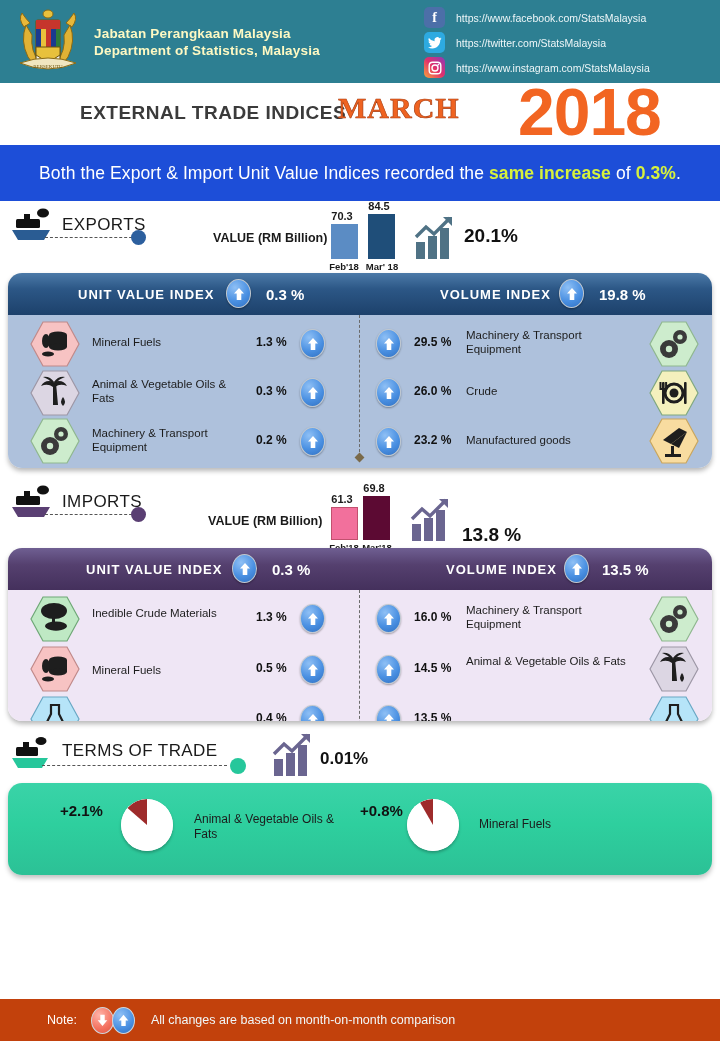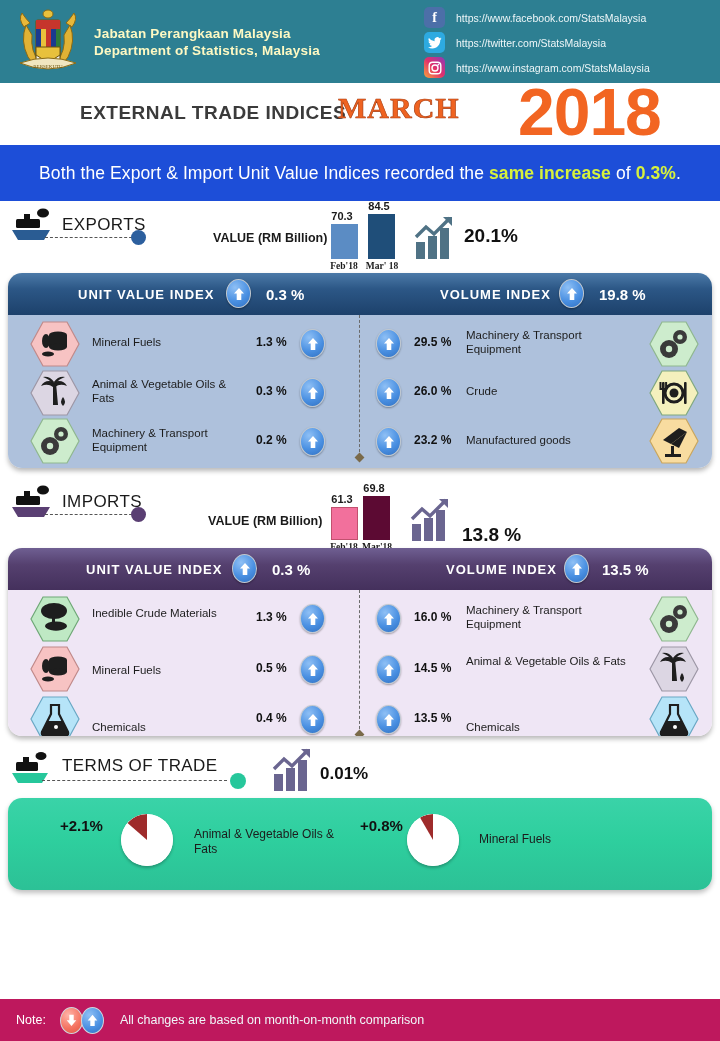--- a/index.html
+++ b/index.html
@@ -53,34 +53,34 @@
   .sechead .lbl { position: absolute; left: 62px; top: 8px; font-size: 17px; color: #1a1a1a;
                   letter-spacing: .4px; }
   .dashline { position: absolute; height: 0; border-top: 1px dashed #555; }
   .enddot { position: absolute; width: 15px; height: 15px; border-radius: 50%; }
 
   
   .valblock { position: absolute; }
   .vlabel { position: absolute; font-weight: bold; font-size: 12.5px; color: #1a1a1a; white-space: nowrap; }
   .bar { position: absolute; bottom: 0; }
   .barval { position: absolute; font-weight: bold; font-size: 11px; color: #1a1a1a; text-align: center; }
-  .barcap { position: absolute; font-weight: bold; font-size: 9.5px; color: #1a1a1a; text-align: center; white-space: nowrap; font-family: Liberation Serif, serif; }
+  .barcap { position: absolute; font-weight: bold; font-size: 9.5px; color: #1a1a1a; text-align: center; white-space: nowrap; }
   .growth { position: absolute; font-weight: bold; font-size: 19px; color: #111; white-space: nowrap; }
 
   
   .panel { position: relative; margin: 16px 8px; border-radius: 14px; overflow: hidden;
            box-shadow: 0 3px 5px rgba(0,0,0,.28); }
   .panel-head { height: 42px; display: flex; align-items: center; position: relative; }
   .panel-head.exp { background: linear-gradient(180deg,#4c7aa8 0%,#2c5786 38%,#1d416b 100%); }
   .panel-head.imp { background: linear-gradient(180deg,#6f5f92 0%,#55406f 40%,#44305c 100%); }
   .ph-label { position: absolute; font-weight: bold; font-size: 13px; color: #fff; letter-spacing: 1px; }
   .ph-pct { position: absolute; font-weight: bold; font-size: 15px; color: #fff; }
   .panel-body { position: relative; }
   .panel-body.exp { background: #aec1dc; height: 153px; }
-  .panel-body.imp { background: #efe6f5; height: 146px; }
+  .panel-body.imp { background: #efe6f5; height: 131px; }
   .vdash { position: absolute; border-left: 1px dashed #6b6b6b; }
   .vdiamond { position: absolute; width: 7px; height: 7px; background: #7a6a4a;
               transform: rotate(45deg); }
 
   
   .hexwrap { position: absolute; width: 50px; height: 46px; }
 
   .item-label { position: absolute; font-size: 11.5px; color: #1c1c1c; line-height: 14px; }
   .item-pct { position: absolute; font-weight: bold; font-size: 12px; color: #111; }
 
@@ -94,21 +94,21 @@
   .totpanel { position: relative; margin: 0 8px; height: 92px; border-radius: 14px;
               background: linear-gradient(180deg,#3ad3a8 0%, #2ecf9e 45%, #2cc196 100%);
               box-shadow: 0 3px 5px rgba(0,0,0,.25); overflow: hidden; }
   .pie { position: absolute; width: 52px; height: 52px; border-radius: 50%;
          background: #ffffff; box-shadow: 0 2px 3px rgba(0,0,0,.25); overflow: hidden; }
   .totpct { position: absolute; font-weight: bold; font-size: 15px; color: #111; }
   .totlabel { position: absolute; font-size: 12px; color: #1c1c1c; line-height: 15px; }
 
   
   .notebar { position: absolute; left: 0; bottom: 0; width: 720px; height: 42px;
-             background: #be185d; display: flex; align-items: center; }
+             background: #c2410c; display: flex; align-items: center; padding-left: 31px; }
   .notebar .nlabel { color: #fff; font-size: 12.5px; margin-left: 16px; }
   .pillbtn { width: 23px; height: 27px; border-radius: 50%; display: flex;
              align-items: center; justify-content: center; border: 1.5px solid #cfd6dc; }
   .pill-down { background: radial-gradient(circle at 35% 28%, #ffb3a8 0%, #f4715f 60%, #e05540 100%); }
   .pill-up   { background: radial-gradient(circle at 35% 28%, #8fc0f5 0%, #4a90e2 58%, #2f6fc0 100%); }
   .notetext { color: #f0f7f9; font-size: 12.5px; margin-left: 16px; }
 </style>
 </head>
 <body>
 

